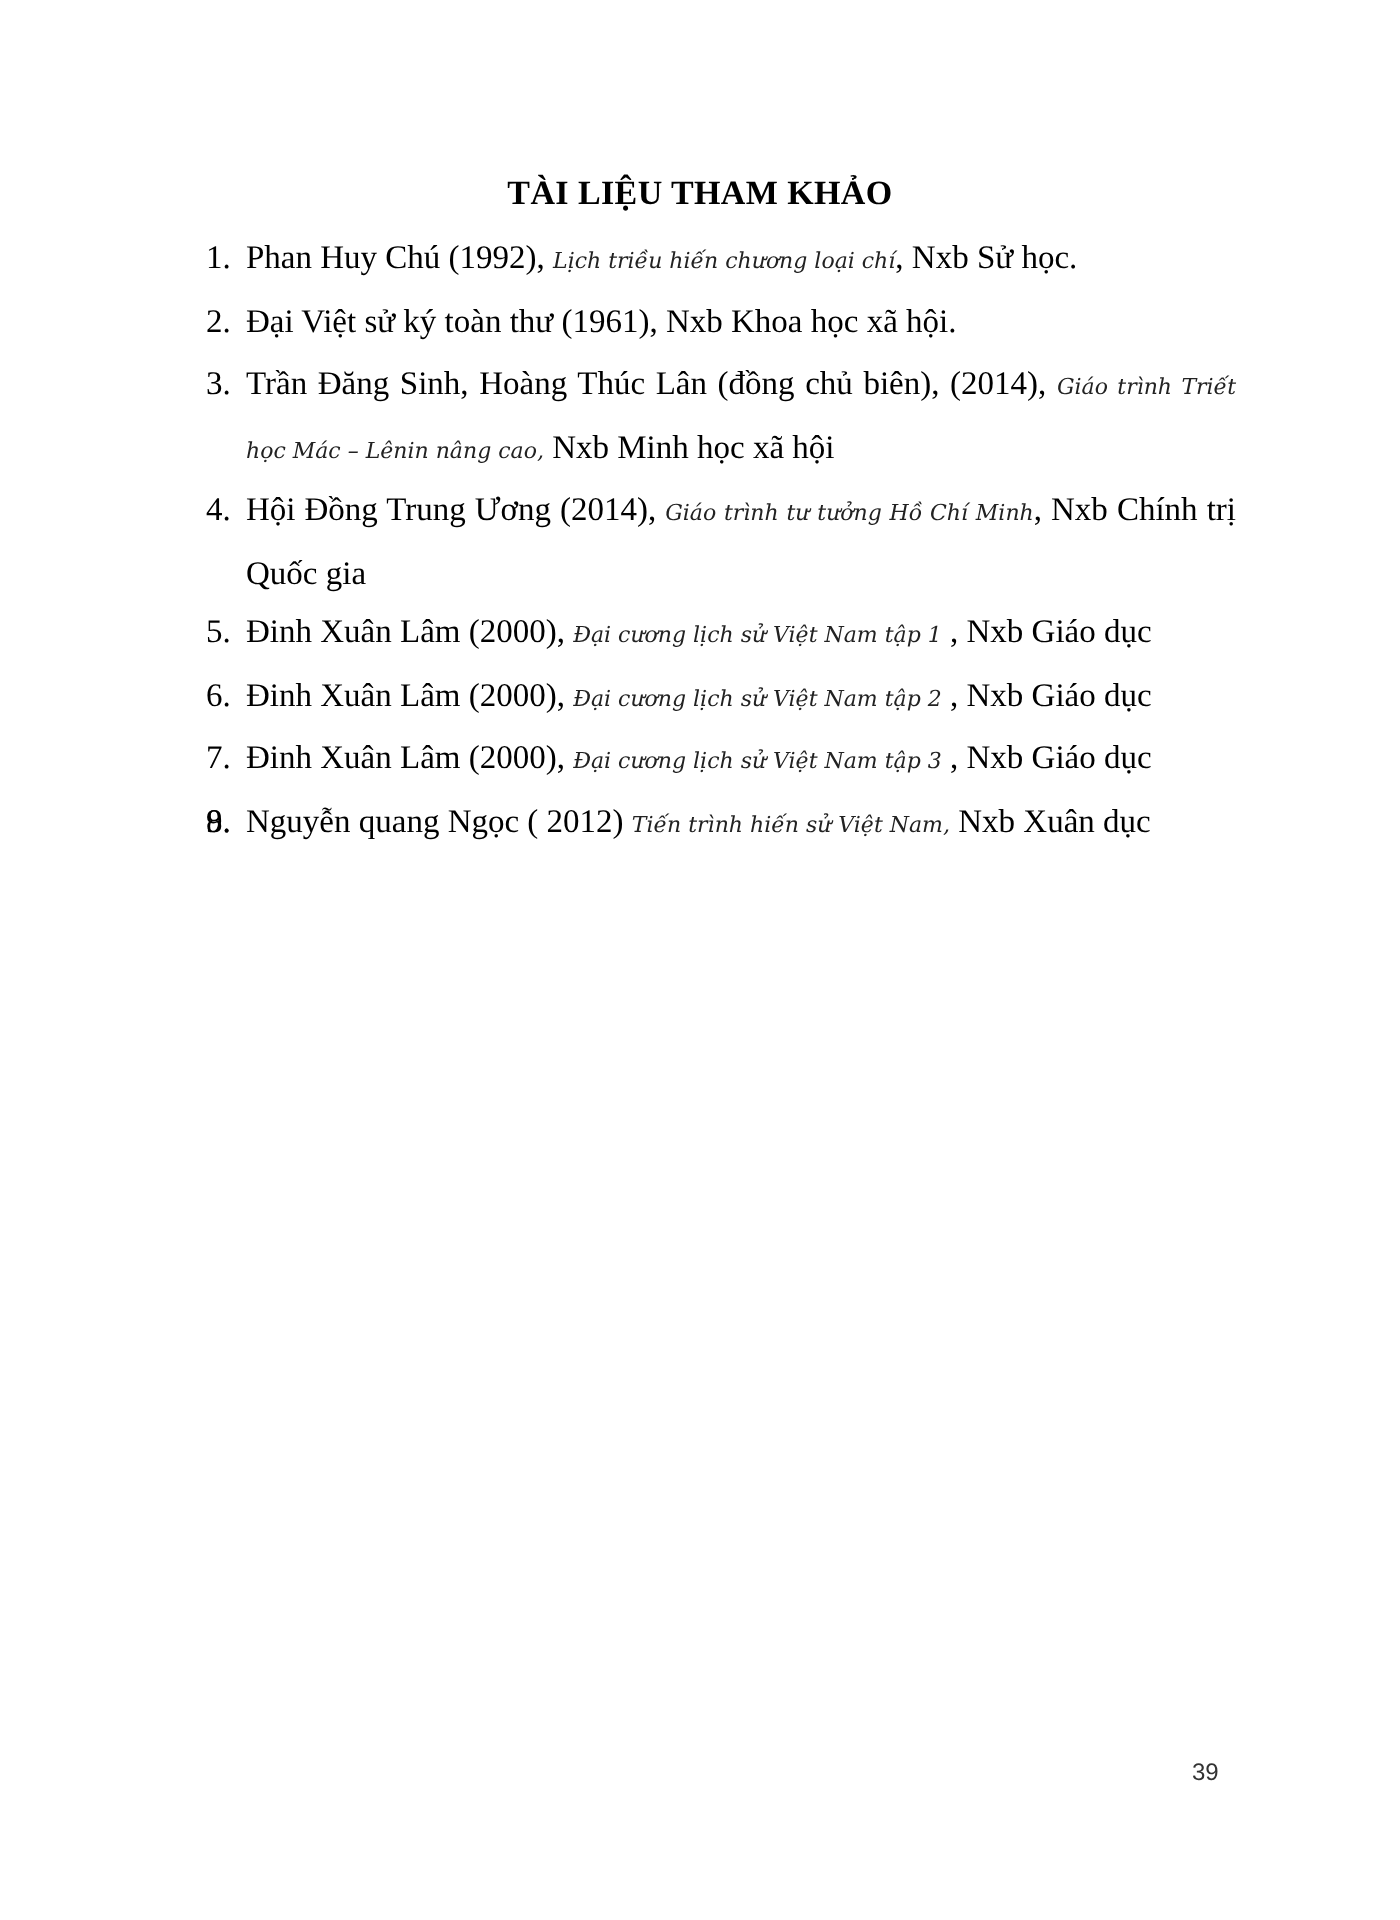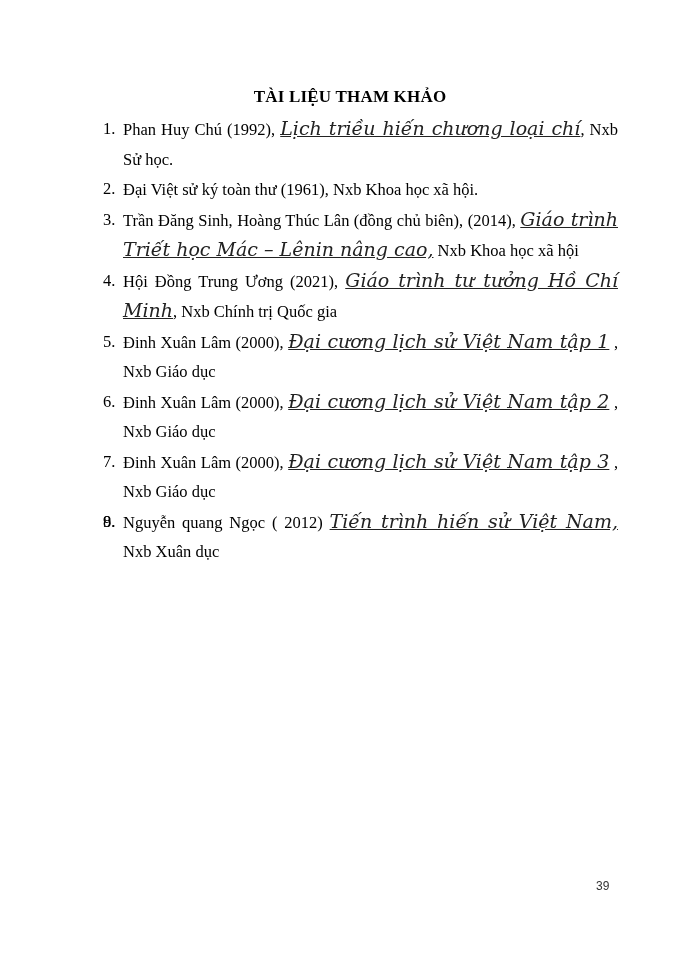--- a/index.html
+++ b/index.html
@@ -52,23 +52,22 @@
     }
     .ref-num {
       position: absolute;
       left: 0;
       top: 0;
       width: 20px;
     }
     .ref-text i {
       font-style: italic;
       font-family: "DejaVu Serif", "Liberation Serif", serif;
-      font-size: 19px;
+      font-size: 11px;
       color: #222222;
-      text-decoration: underline;
     }
     .page-number {
       position: absolute;
       left: 596px;
       top: 879px;
       font-family: Liberation Sans, sans-serif;
       font-size: 12px;
       color: #333333;
     }
   </style>
@@ -83,25 +82,25 @@
     <li class="ref-item">
       <span class="ref-num">1.</span>
       <span class="ref-text"><span>Phan Huy Chú (1992), </span><i>Lịch triều hiến chương loại chí</i><span>, Nxb Sử học.</span></span>
     </li>
     <li class="ref-item">
       <span class="ref-num">2.</span>
       <span class="ref-text"><span>Đại Việt sử ký toàn thư (1961), Nxb Khoa học xã hội.</span><i></i><span></span></span>
     </li>
     <li class="ref-item">
       <span class="ref-num">3.</span>
-      <span class="ref-text"><span>Trần Đăng Sinh, Hoàng Thúc Lân (đồng chủ biên), (2014), </span><i>Giáo trình Triết học Mác – Lênin nâng cao,</i><span> Nxb Khoa học xã hội</span></span>
+      <span class="ref-text"><span>Trần Đăng Sinh, Hoàng Thúc Lân (đồng chủ biên), (2014), </span><i>Giáo trình Triết học Mác – Lênin nâng cao,</i><span> Nxb Minh học xã hội</span></span>
     </li>
     <li class="ref-item">
       <span class="ref-num">4.</span>
-      <span class="ref-text"><span>Hội Đồng Trung Ương (2021), </span><i>Giáo trình tư tưởng Hồ Chí Minh</i><span>, Nxb Chính trị Quốc gia</span></span>
+      <span class="ref-text"><span>Hội Đồng Trung Ương (2014), </span><i>Giáo trình tư tưởng Hồ Chí Minh</i><span>, Nxb Chính trị Quốc gia</span></span>
     </li>
     <li class="ref-item">
       <span class="ref-num">5.</span>
       <span class="ref-text"><span>Đinh Xuân Lâm (2000), </span><i>Đại cương lịch sử Việt Nam tập 1</i><span> , Nxb Giáo dục</span></span>
     </li>
     <li class="ref-item">
       <span class="ref-num">6.</span>
       <span class="ref-text"><span>Đinh Xuân Lâm (2000), </span><i>Đại cương lịch sử Việt Nam tập 2</i><span> , Nxb Giáo dục</span></span>
     </li>
     <li class="ref-item">

